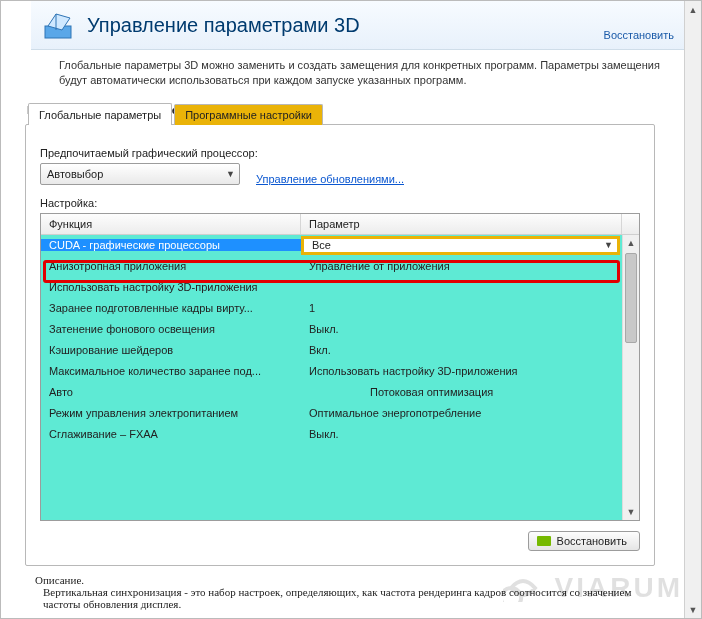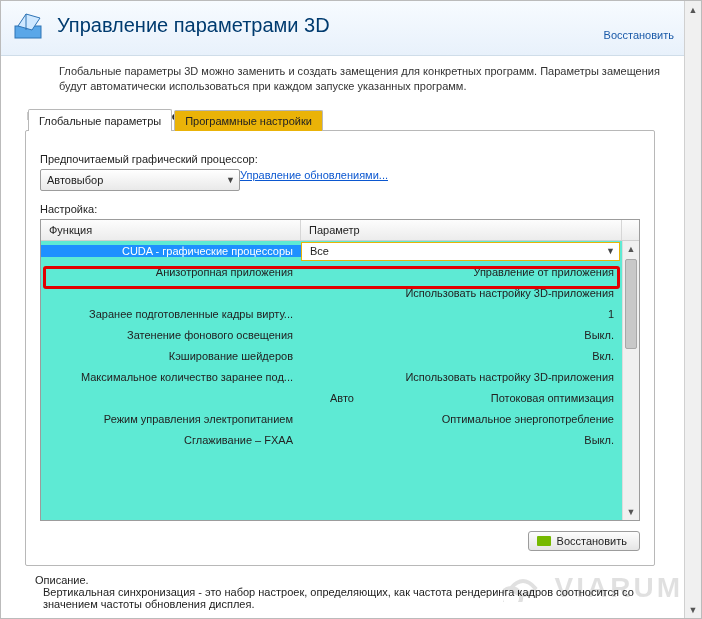--- a/index.html
+++ b/index.html
@@ -37,23 +37,24 @@
     display: flex; align-items: center; justify-content: center;
     color: #555;
     font-size: 9px;
   }
   .vscroll .arrow.top { top: 0; }
   .vscroll .arrow.bottom { bottom: 0; }
 
   .header-bar {
     background: linear-gradient(#f7fbff, #e8f1fb);
     border-bottom: 1px solid #cfdde9;
-    padding: 6px 10px 12px 10px;
-    display: flex;
-    align-items: center;
+    padding: 6px 10px 6px 10px;
+    display: flex;
+    align-items: center;
+    margin-left: 30px;
   }
   .header-icon {
     width: 36px; height: 36px;
     margin-right: 10px;
     display: flex; align-items: center; justify-content: center;
   }
   .header-title {
     font-size: 20px;
     color: #003b6f;
     flex: 1;
@@ -122,22 +123,22 @@
     top: 0;
     padding-top: 5px;
   }
 
   .pref-row {
     margin-bottom: 4px;
     font-size: 11px;
   }
   .pref-controls {
     display: flex;
-    align-items: flex-start;
-    gap: 0;
+    align-items: flex-end;
+    gap: 16px;
     margin-bottom: 12px;
   }
   .combo {
     border: 1px solid #9c9c9c;
     background: linear-gradient(#fff, #e9e9e9);
     height: 22px;
     display: flex;
     align-items: center;
     justify-content: space-between;
     padding: 0 4px 0 6px;
@@ -183,21 +184,21 @@
   .col-func { flex: 0 0 260px; }
   .col-param { flex: 1; }
   .col-scroll { flex: 0 0 17px; border-right: none; }
 
   .tbody-scroll {
     flex: 1;
     overflow: hidden;
     position: relative;
     display: flex;
   }
-  .tbody-rows { flex: 1; text-align: right; }
+  .tbody-rows { flex: 1; }
   .tbody-rows .row {
     display: flex;
     font-size: 11px;
     height: 21px;
     align-items: center;
   }
   .tbody-rows .row .cell {
     padding: 0 8px;
     white-space: nowrap;
     overflow: hidden;
@@ -215,21 +216,21 @@
     border-radius: 3px;
     pointer-events: none;
     z-index: 5;
   }
   .row.selected .col-func {
     background: #1e90ff;
     color: #fff;
   }
   .row.selected .col-param.dropdown {
     background: #fff;
-    border: 1px solid #eab308;
+    border: 3px solid #eab308;
     height: 19px;
     display: flex;
     align-items: center;
     justify-content: space-between;
     padding: 0 4px 0 8px;
     margin: 1px 2px 1px 0;
   }
   .row.selected .col-param.dropdown .chev { font-size: 9px; color: #444; }
 
   .inner-scroll {
@@ -269,20 +270,21 @@
   }
   .nv-logo {
     width: 14px; height: 10px;
     background: #76b900;
     border-radius: 1px;
   }
 
   .footer-desc {
     padding: 8px 16px 0 16px;
     font-size: 11px;
+    font-family: Liberation Serif, serif;
   }
   .footer-desc .lbl { }
   .footer-desc .txt { margin-left:  8px; }
 
   .watermark {
     position: absolute;
     right: 18px;
     bottom: 14px;
     font-size: 28px;
     font-weight: 600;

